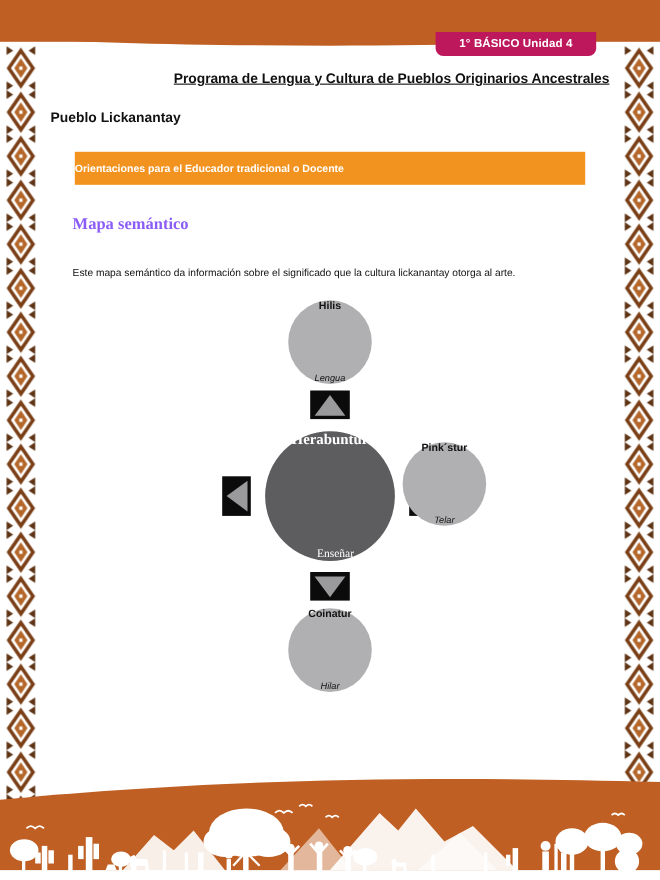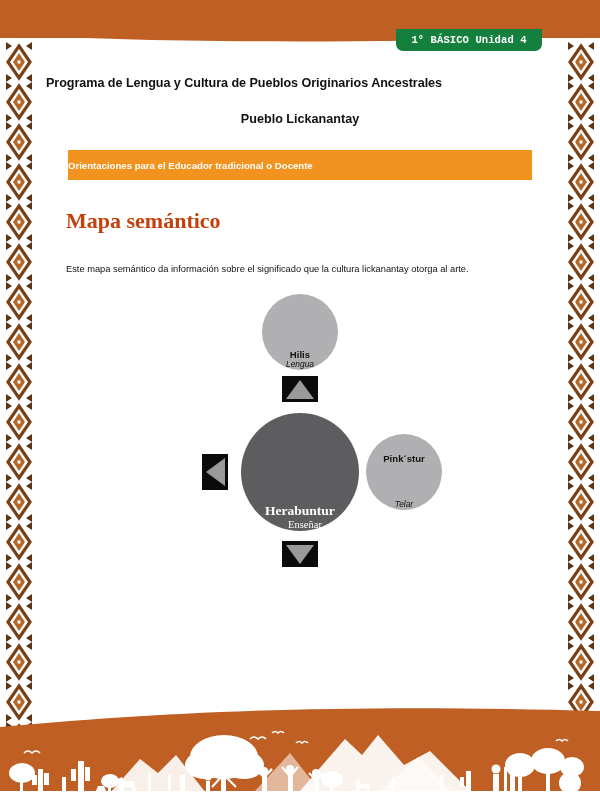--- a/index.html
+++ b/index.html
@@ -23,31 +23,30 @@
   }
   .topbar-curve {
     position:absolute; top:32px; left:0;
     width:600px; height:14px;
     overflow:hidden;
   }
   .badge {
     position:absolute;
     top:29px; left:396px;
     width:146px; height:22px;
-    background:#15803d;
+    background:#be185d;
     border-radius:0 0 7px 7px;
     color:#ffffff;
     font-size:10.5px;
     font-weight:bold;
     display:flex;
     align-items:center;
     justify-content:center;
     letter-spacing:.1px;
     z-index:6;
-    font-family:Liberation Mono, monospace;
   }
 
   
   .side-border {
     position:absolute;
     top:42px;
     width:30px;
     height:700px;
     z-index:4;
   }
@@ -56,29 +55,29 @@
 
   
   .content {
     position:absolute;
     top:48px; left:46px;
     width:508px;
     height:640px;
   }
 
   .doc-title {
-    text-align:left;
+    text-align:right;
     font-size:12.6px;
     font-weight:bold;
     color:#111111;
-    margin-top:28px;
+    margin-top:16px;
     letter-spacing:-.05px;
+    text-decoration:underline;
   }
   .doc-subtitle {
-    text-align:center;
     font-size:12.6px;
     font-weight:bold;
     color:#111111;
     margin-top:22px;
   }
 
   .orange-banner {
     margin:24px 22px 0 22px;
     height:30px;
     background:#f3931f;
@@ -86,23 +85,23 @@
     align-items:center;
     justify-content:flex-start;
     color:#ffffff;
     font-size:9.6px;
     font-weight:bold;
   }
 
   .section-heading {
     margin:28px 0 0 20px;
     font-family:"Liberation Serif", serif;
-    font-size:22px;
-    font-weight:bold;
-    color:#c2410c;
+    font-size:15px;
+    font-weight:bold;
+    color:#8b5cf6;
   }
 
   .section-desc {
     margin:30px 0 0 20px;
     font-size:9.3px;
     color:#111111;
     font-weight:400;
   }
 
   
@@ -112,21 +111,21 @@
     height:360px;
     margin-top:18px;
   }
 
   .node {
     position:absolute;
     border-radius:50%;
     display:flex;
     flex-direction:column;
     align-items:center;
-    justify-content:flex-end;
+    justify-content:space-between;
     text-align:center;
   }
   .node .n-title {
     font-weight:bold;
     line-height:1.15;
   }
   .node .n-sub {
     font-style:italic;
     line-height:1.15;
   }
@@ -144,21 +143,21 @@
   .node-sat {
     width:76px; height:76px;
     background:#b0b0b2;
     z-index:3;
   }
   .node-sat .n-title { font-size:9.6px; color:#121212; }
   .node-sat .n-sub   { font-size:8.4px; color:#121212; }
 
   .node-top    { left:216px; top:2px; }
   .node-left   { left:72px;  top:142px; }
-  .node-right  { left:320px; top:142px;gap:36px; }
+  .node-right  { left:320px; top:131px;gap:36px; }
   .node-bottom { left:216px; top:282px; }
 
   
   .arrow {
     position:absolute;
     background:#0b0b0b;
     display:flex;
     align-items:center;
     justify-content:center;
     z-index:2;
@@ -253,20 +252,24 @@
         <span class="n-title">Hilis</span>
         <span class="n-sub">Lengua</span>
       </div>
 
 
       <div class="node node-sat node-right">
         <span class="n-title">Pink´stur</span>
         <span class="n-sub">Telar</span>
       </div>
 
+      <div class="node node-sat node-bottom">
+        <span class="n-title">Coinatur</span>
+        <span class="n-sub">Hilar</span>
+      </div>
 
       <div class="node node-center">
         <span class="n-title">Herabuntur</span>
         <span class="n-sub">Enseñar</span>
       </div>
 
     </div>
   </div>
 
   <div class="landscape">

